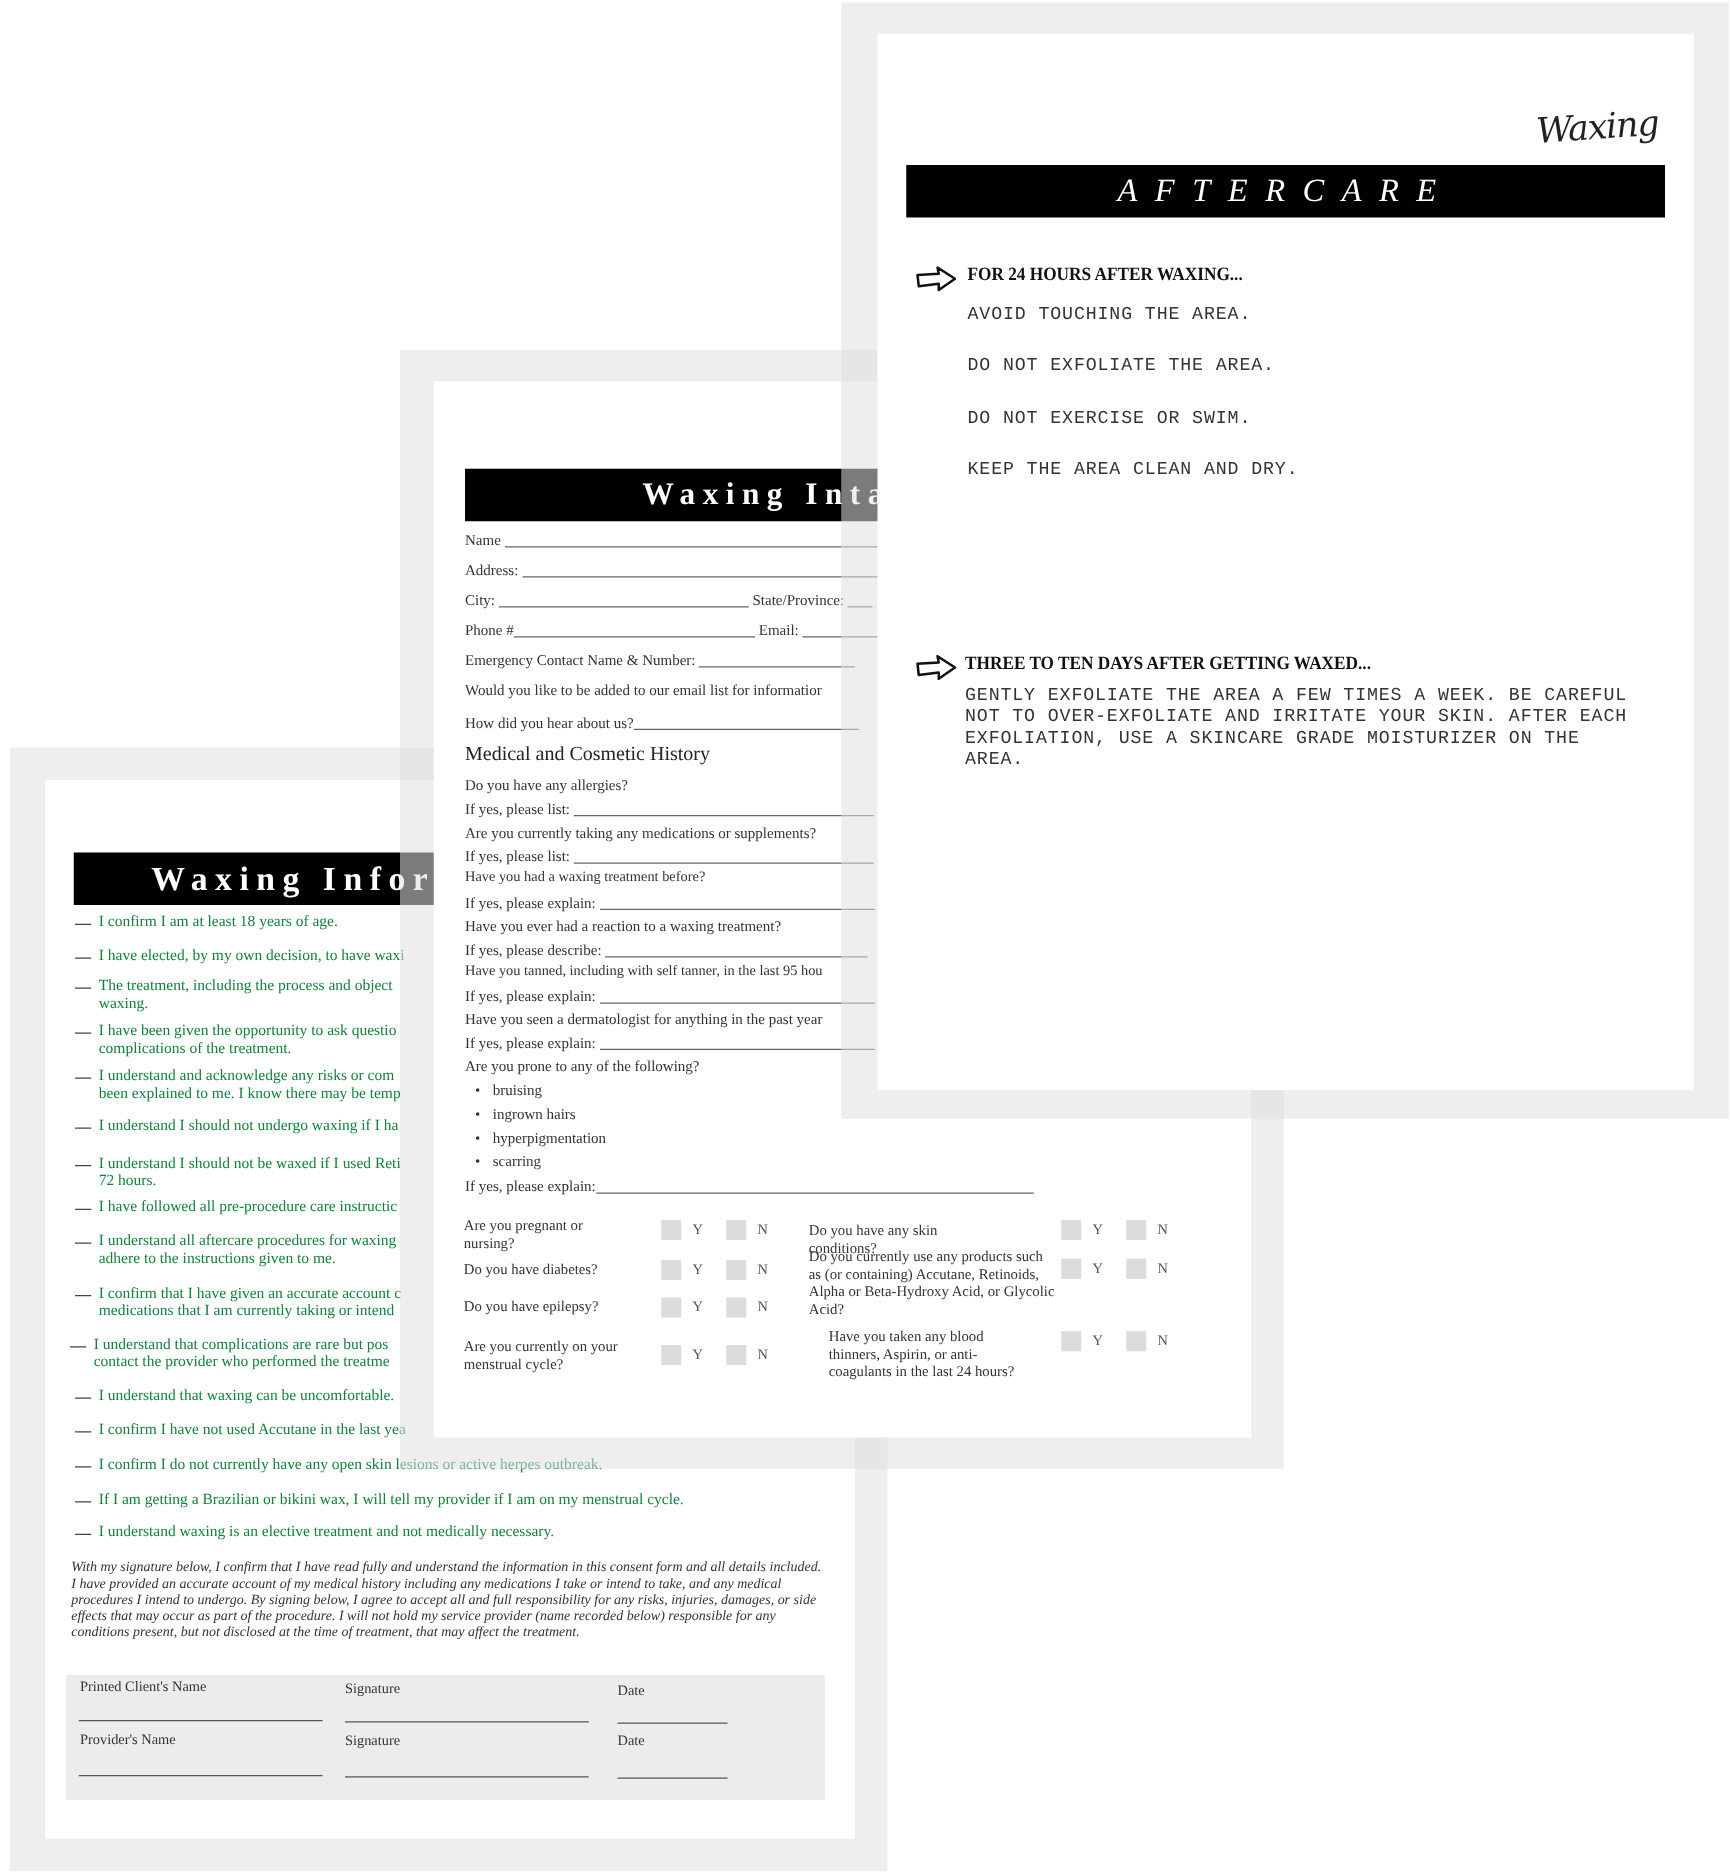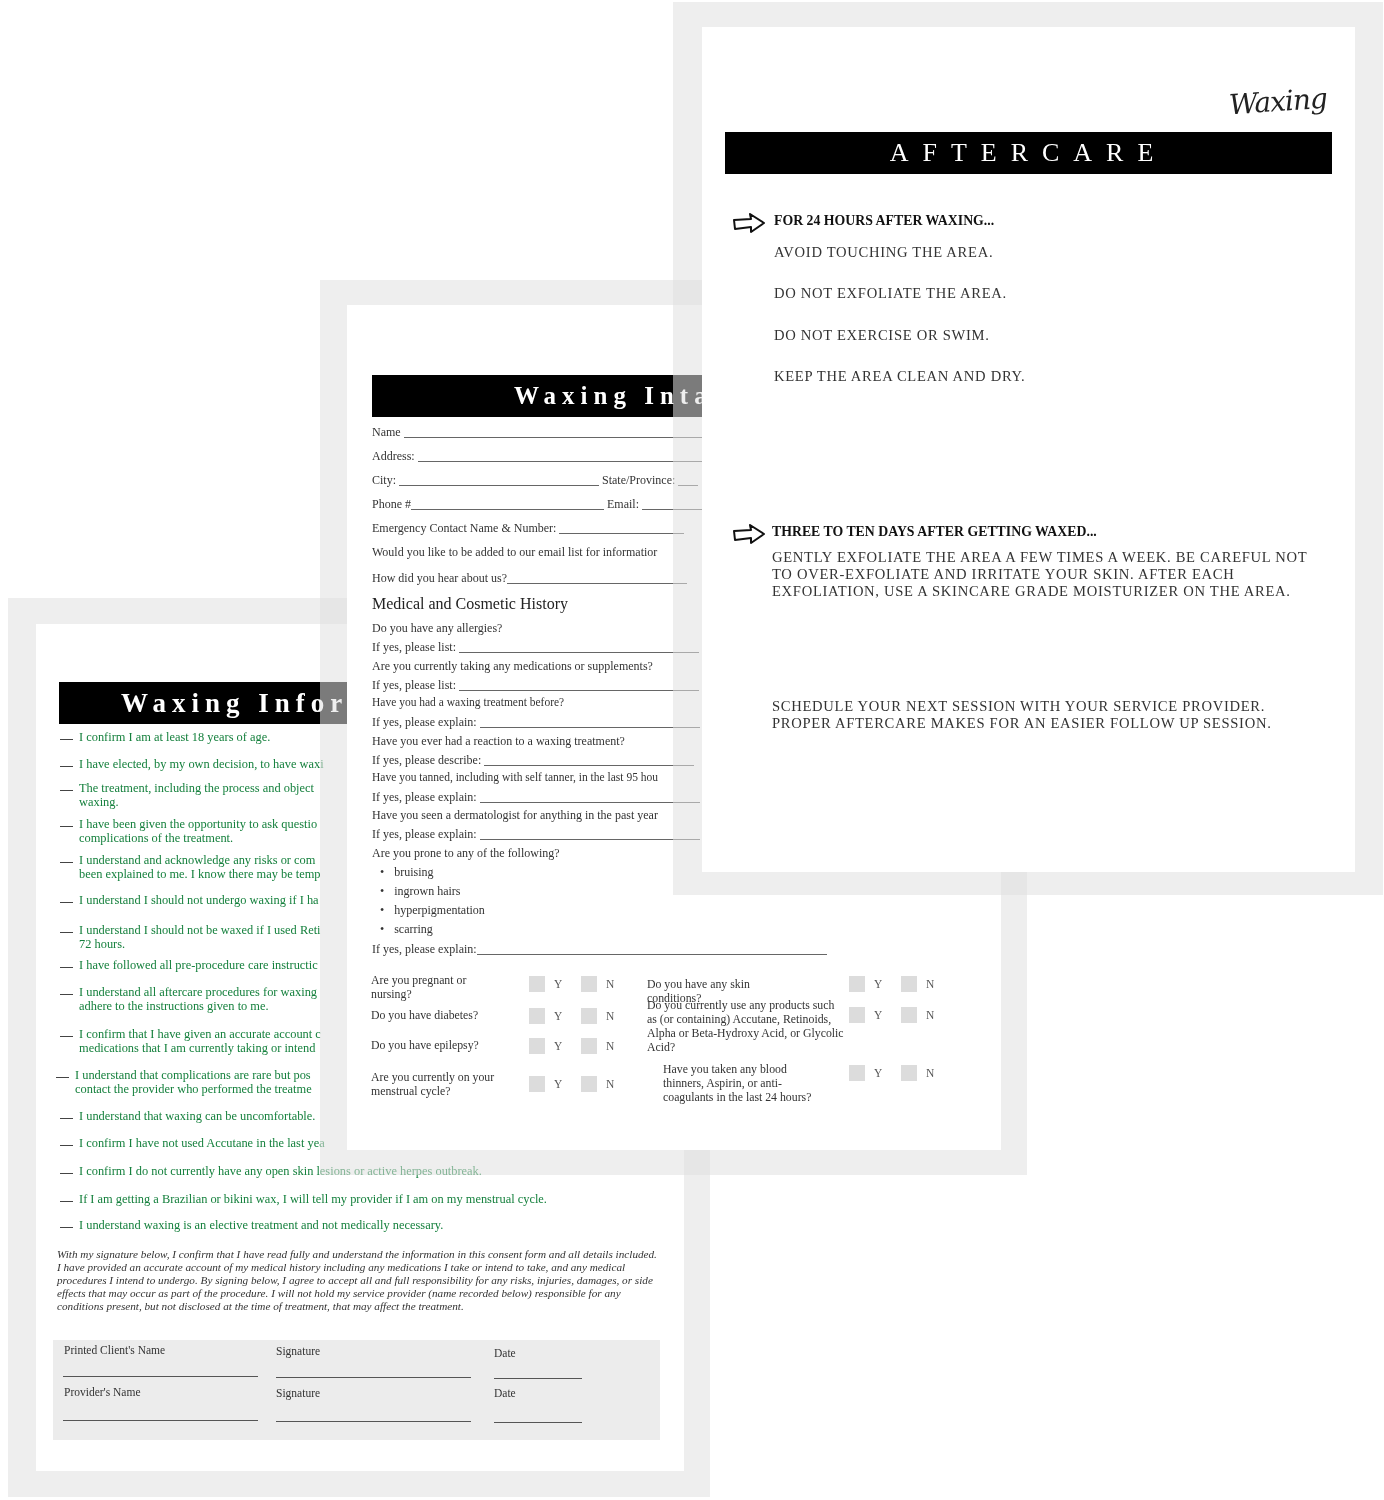--- a/index.html
+++ b/index.html
@@ -32,24 +32,24 @@
   .bul::before{content:"\2022";margin-right:10px;}
   .yn-q{position:absolute;font-family:"Liberation Serif",serif;font-size:11.8px;line-height:14px;color:#333;}
   .yn{position:absolute;display:flex;align-items:center;font-family:"Liberation Serif",serif;font-size:11.5px;color:#555;}
   .box{width:16px;height:16px;background:#dcdcdc;display:inline-block;}
   .yn .lab{display:inline-block;width:36px;padding-left:9px;box-sizing:border-box;}
 
   
   #after-frame{left:673px;top:2px;width:710px;height:893px;}
   #after-sheet{left:702px;top:27px;width:653px;height:845px;}
   #after-script{position:absolute;left:527px;top:58px;font-family:"DejaVu Serif",serif;font-style:italic;font-size:28px;color:#222;transform:rotate(-4deg);letter-spacing:-1px;}
-  #after-bar{left:23px;top:105px;width:607px;height:42px;font-size:26px;line-height:42px;text-align:center;letter-spacing:14px;font-weight:normal;}
+  #after-bar{left:23px;top:105px;width:607px;height:42px;font-size:26px;line-height:42px;text-align:center;letter-spacing:14px;font-weight:normal;font-style:italic;}
   .a-head{position:absolute;left:72px;font-family:"Liberation Serif",serif;font-weight:bold;font-size:15px;color:#111;transform:scaleX(0.92);transform-origin:left;}
   .a-arrow{position:absolute;left:30px;width:34px;height:22px;}
-  .a-item{position:absolute;left:72px;width:540px;font-family:Liberation Serif, serif;font-size:14.6px;line-height:17px;letter-spacing:0.7px;color:#333;}
+  .a-item{position:absolute;left:72px;width:540px;font-family:Liberation Mono, monospace;font-size:14.6px;line-height:17px;letter-spacing:0.7px;color:#333;}
 </style>
 </head>
 <body>
 
 <div class="page">
   <div class="sheet" id="info-sheet">
     <div class="bar" id="info-bar">Waxing Inform</div>
 
     <div class="consent" style="top:107px"><span class="blank"></span><span>I confirm I am at least 18 years of age.</span></div>
     <div class="consent" style="top:134px"><span class="blank"></span><span>I have elected, by my own decision, to have waxi</span></div>
@@ -189,15 +189,14 @@
     <div class="a-item" style="top:217px">AVOID TOUCHING THE AREA.</div>
     <div class="a-item" style="top:258px">DO NOT EXFOLIATE THE AREA.</div>
     <div class="a-item" style="top:300px">DO NOT EXERCISE OR SWIM.</div>
     <div class="a-item" style="top:341px">KEEP THE AREA CLEAN AND DRY.</div>
 
     <svg class="a-arrow" style="top:497px" viewBox="0 0 34 22">
         <path d="M2 7 L19 6 L18 1 L32 10 L19 19 L19 14 L3 16 Z" fill="none" stroke="#111" stroke-width="2" stroke-linejoin="round"></path>
       </svg>
     <div class="a-head" style="top:496px;left:70px">THREE TO TEN DAYS AFTER GETTING WAXED...</div>
     <div class="a-item" style="top:522px;left:70px;width:540px">GENTLY EXFOLIATE THE AREA A FEW TIMES A WEEK. BE CAREFUL NOT TO OVER-EXFOLIATE AND IRRITATE YOUR SKIN. AFTER EACH EXFOLIATION, USE A SKINCARE GRADE MOISTURIZER ON THE AREA.</div>
-    <div class="a-item" style="top:671px;left:70px;width:520px">SCHEDULE YOUR NEXT SESSION WITH YOUR SERVICE PROVIDER. PROPER AFTERCARE MAKES FOR AN EASIER FOLLOW UP SESSION.</div>
   </div>
 </div>
 
 </body></html>

